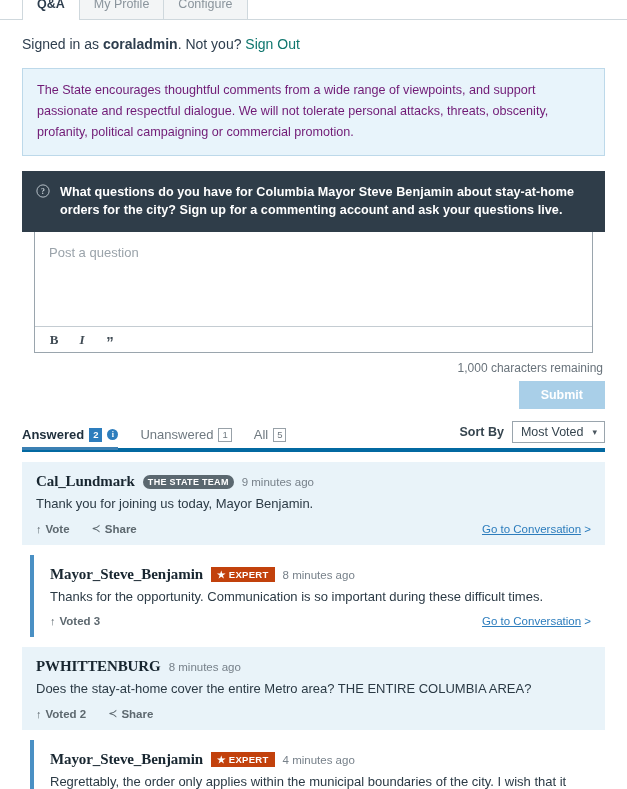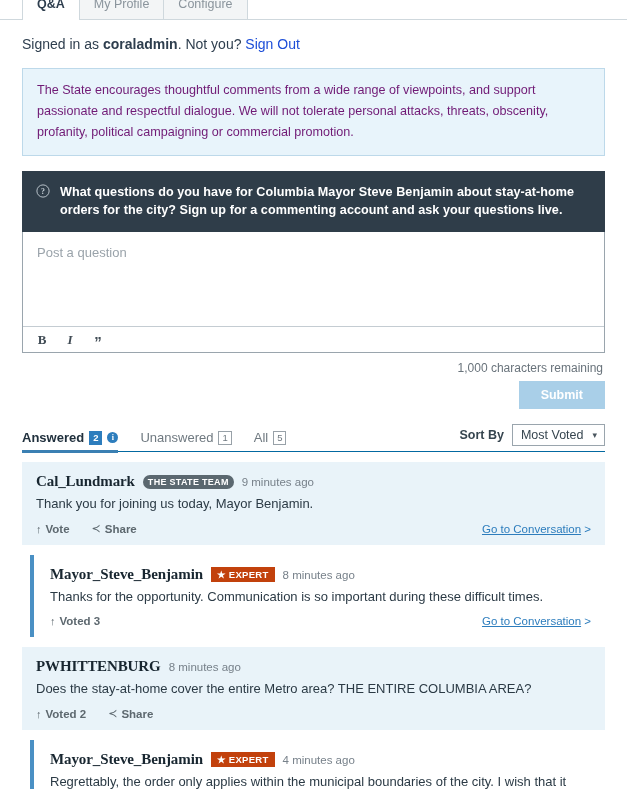--- a/index.html
+++ b/index.html
@@ -49,21 +49,21 @@
     height: 32px;
   }
 
   
   .signedin {
     padding: 16px 22px 12px 22px;
     font-size: 14px;
     color: #2e3e4e;
   }
   .signedin b { font-weight: bold; }
-  .signedin a { color: #1d4ed8; text-decoration: none; }
+  .signedin a { color: #0f766e; text-decoration: none; }
 
   
   .notice {
     margin: 4px 22px 0 22px;
     background: #e8f4fb;
     border: 1px solid #bdd9ea;
     padding: 11px 14px 12px 14px;
     font-size: 12.6px;
     line-height: 21px;
     color: #701a75;
@@ -83,21 +83,21 @@
   }
   .qbanner .qicon {
     flex: 0 0 auto;
     margin: 1px 10px 0 2px;
     width: 14px; height: 14px;
   }
   .qbanner .qtext { letter-spacing: 0.06px; }
 
   
   .composer {
-    margin: 0 22px;
+    margin: 0 34px;
     border: 1px solid #9aa5ad;
     border-top: none;
     background: #fff;
   }
   .composer-area {
     height: 94px;
     padding: 13px 14px;
     font-size: 13px;
     color: #9aa3aa;
   }
@@ -139,21 +139,21 @@
     cursor: pointer;
     font-family: "Liberation Sans", sans-serif;
   }
 
   
   .filterrow {
     margin: 14px 22px 0 22px;
     display: flex;
     align-items: flex-end;
     justify-content: space-between;
-    border-bottom: 1px solid #0369a1;
+    border-bottom: 4px solid #0369a1;
     height: 29px;
   }
   .filters { display: flex; align-items: flex-end; gap: 22px; }
   .filter {
     display: flex;
     align-items: center;
     gap: 5px;
     font-size: 13px;
     color: #6f7980;
     padding-bottom: 6px;

